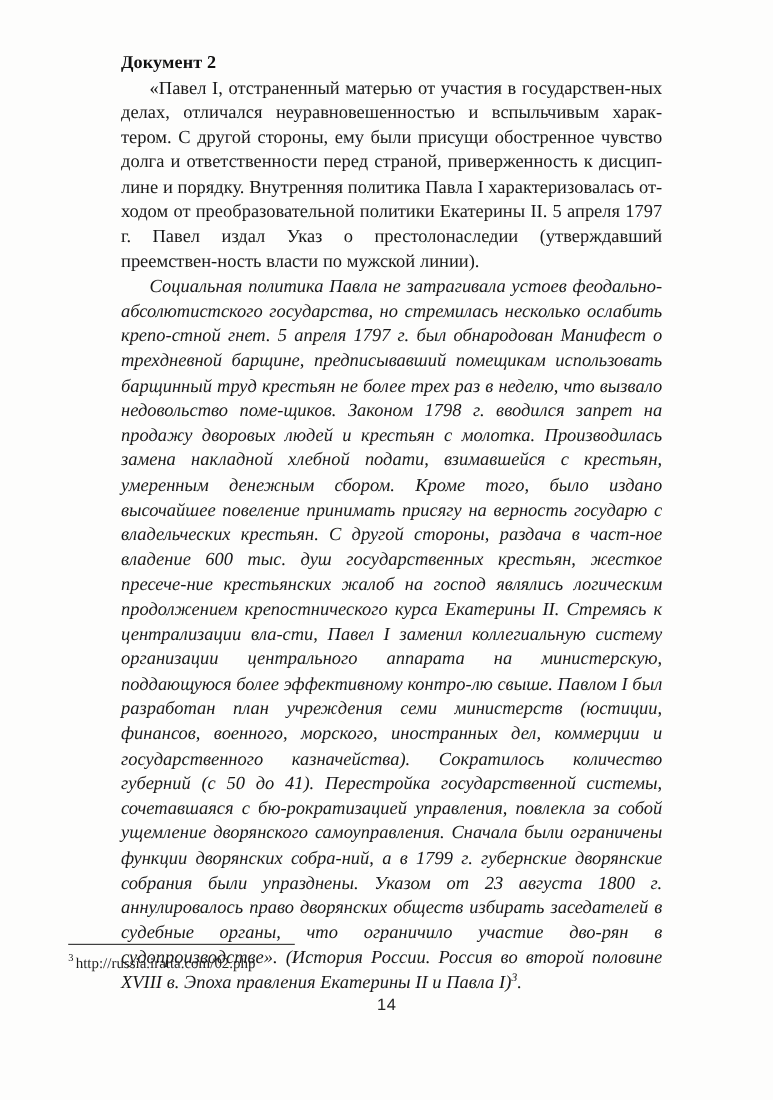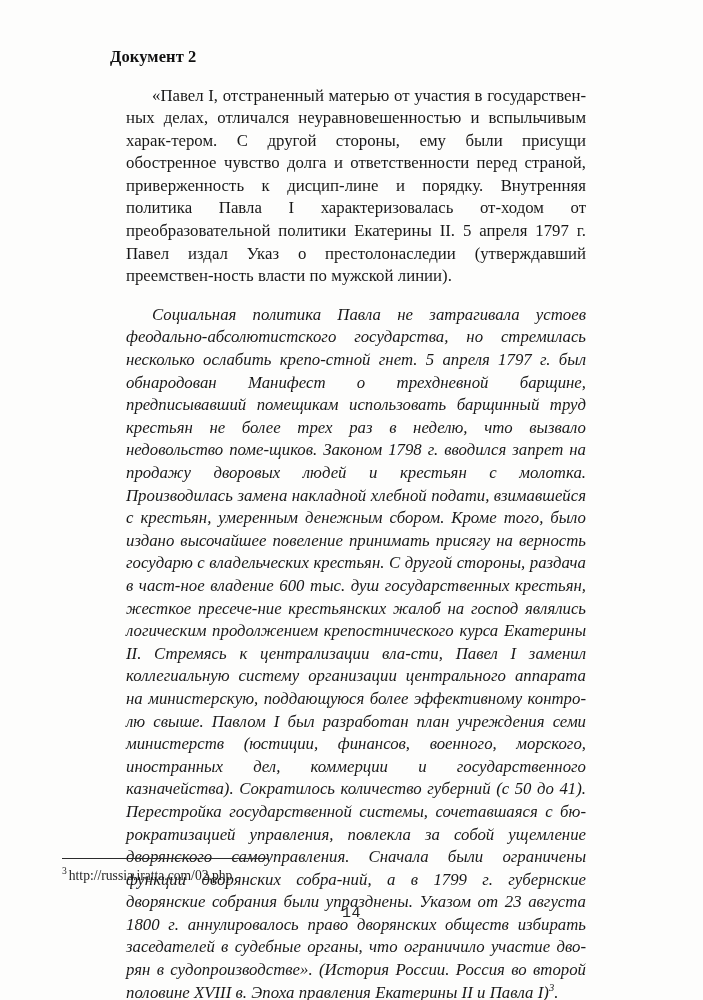--- a/index.html
+++ b/index.html
@@ -36,21 +36,21 @@
   .doc-heading {
     font-weight: bold;
     font-size: 16.5px;
     line-height: 22.5px;
     margin: 0 0 0 0;
     letter-spacing: 0.1px;
     color: #111111;
   }
 
   .para {
-    margin: 16px;
+    margin: 0;
     font-size: 16.8px;
     line-height: 22.6px;
     text-align: justify;
     text-justify: inter-word;
     text-indent: 26px;
     color: #181818;
     hyphens: manual;
     -webkit-hyphens: manual;
     word-spacing: 0.1px;
   }
@@ -95,21 +95,21 @@
     vertical-align: super;
     line-height: 0;
   }
 
   .page-number {
     position: absolute;
     left: 0;
     top: 905px;
     width: 703px;
     text-align: center;
-    font-family: Liberation Mono, monospace;
+    font-family: Liberation Sans, sans-serif;
     font-size: 15px;
     color: #232323;
     letter-spacing: 0.4px;
   }
 </style>
 </head>
 <body>
 
 <div class="page">
 

